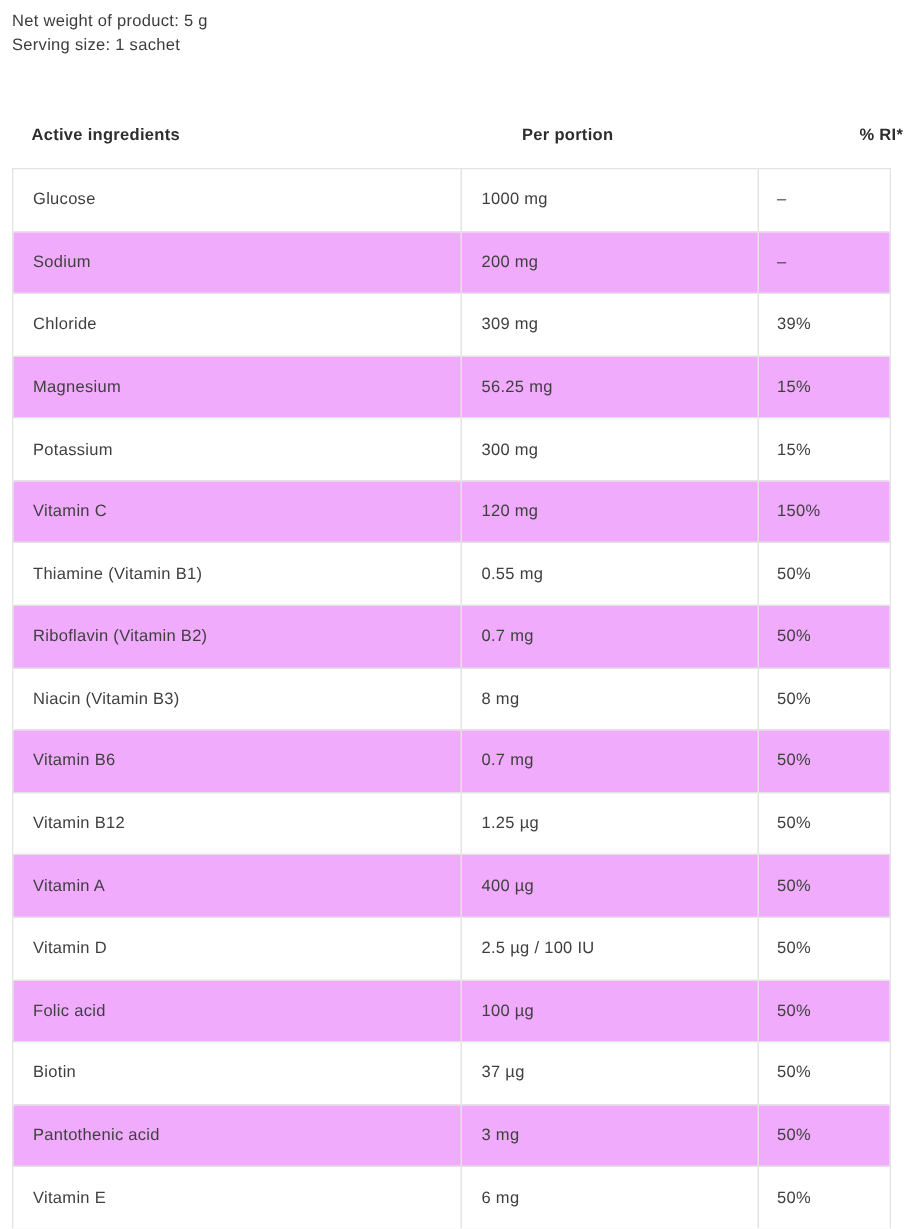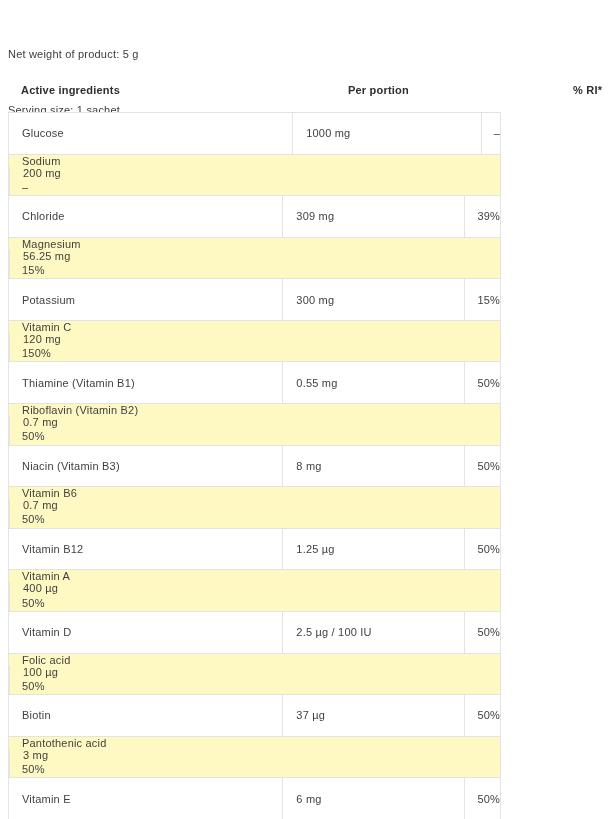--- a/index.html
+++ b/index.html
@@ -18,21 +18,21 @@
   }
   .product-info {
     position: absolute;
     left: 8px;
     top: 6px;
     font-size: 11px;
     line-height: 16px;
     color: #3c3c3c;
     letter-spacing: 0.2px;
   }
-  .product-info div { height: 16px; margin-top: 40px; }
+  .product-info div { height: 16px; }
 
   .table-header {
     position: absolute;
     left: 8px;
     top: 75px;
     width: 602px;
     height: 30px;
     display: flex;
     align-items: center;
     font-size: 11px;
@@ -42,37 +42,37 @@
     gap: 28px;
   }
   .table-header .hcol1 { width: 299px; padding-left: 13px; box-sizing: border-box; }
   .table-header .hcol2 { width: 198px; padding-left: 13px; box-sizing: border-box; }
   .table-header .hcol3 { flex: 1; padding-left: 12px; box-sizing: border-box; }
 
   .table-body {
     position: absolute;
     left: 8px;
     top: 112px;
-    width: 493px;
+    width: 586px;
     box-sizing: border-box;
     border-top: 1px solid #e3e3e3;
     border-left: 1px solid #e3e3e3;
     border-right: 1px solid #e3e3e3;
   }
   .row {
     display: flex;
     align-items: stretch;
     height: 40.59px;
     border-bottom: 1px solid #e3e3e3;
     background: #ffffff;
     font-size: 11px;
     color: #3f3f3f;
     letter-spacing: 0.2px;
   }
-  .row.alt { background: #fef9c3; flex-direction: column; }
+  .row.alt { background: #f0abfc; }
   .cell {
     display: flex;
     align-items: center;
     box-sizing: border-box;
   }
   .c1 { width: 298px; padding-left: 13px; }
   .c2 { width: 198px; padding-left: 13px; border-left: 1px solid #e3e3e3; }
   .c3 { flex: 1; padding-left: 12px; border-left: 1px solid #e3e3e3; }
 </style>
 </head>

